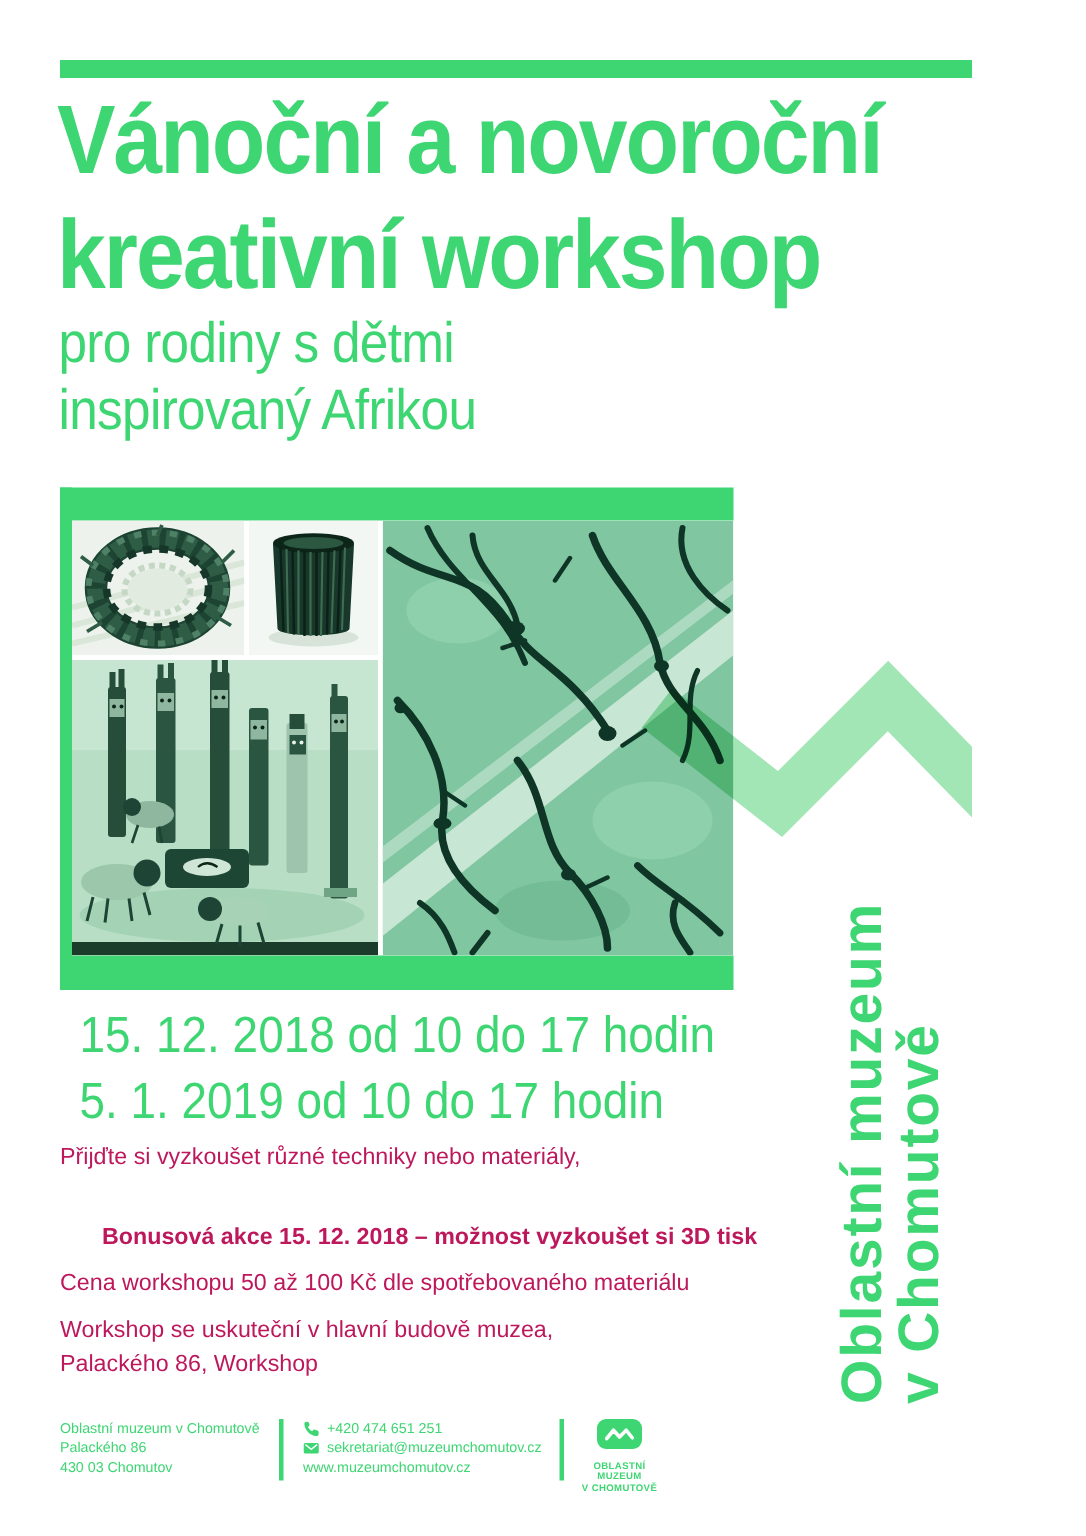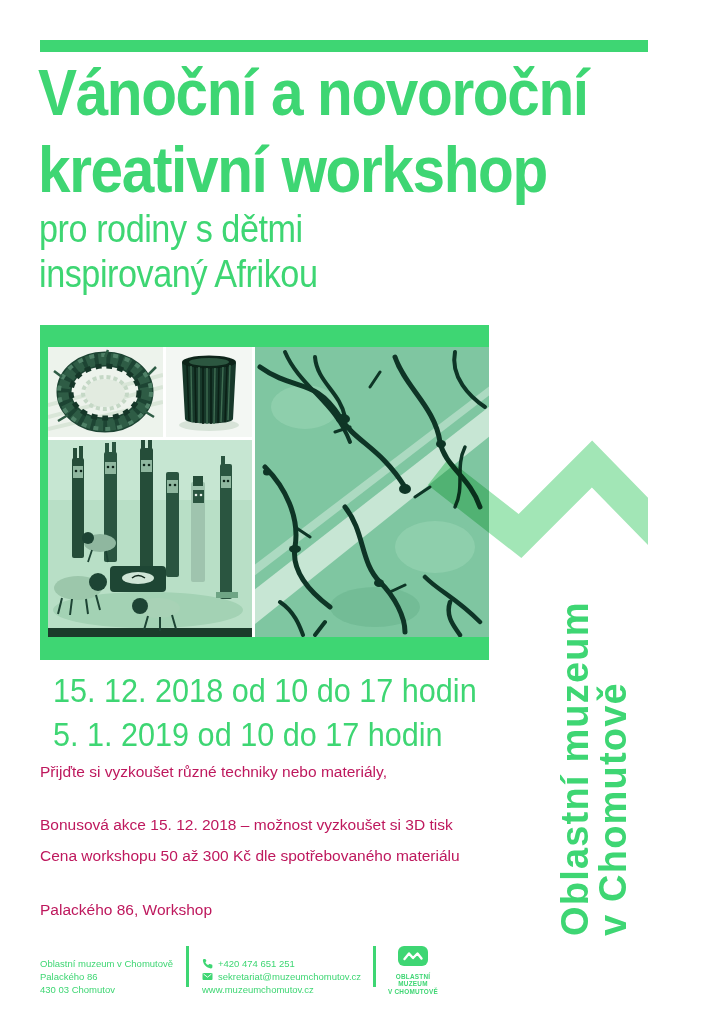--- a/index.html
+++ b/index.html
@@ -41,24 +41,24 @@
     transform:rotate(-90deg);transform-origin:center center;white-space:nowrap;}
 
   
   #dates{left:53px;top:668px;color:#3ed673;}
   #dates .line{font-size:34px;line-height:44px;font-weight:400;
     transform:scaleX(.9);transform-origin:left top;white-space:nowrap;}
 
   
   #body-copy{left:40px;top:761px;color:#be185d;font-size:15.5px;line-height:22.4px;}
   #body-copy p{margin:0 0 8.5px 0;}
-  #body-copy .bold{font-weight:400;}
-
-  
-  .footer-text{color:#3ed673;font-size:9.5px;line-height:13.2px;margin-top:11px;}
+  #body-copy .bold{font-weight:700;margin-left:28px;}
+
+  
+  .footer-text{color:#3ed673;font-size:9.5px;line-height:13.2px;}
   #footer-address{left:40px;top:946px;}
   #footer-div1{left:186px;top:946px;width:2.5px;height:41px;}
   #footer-div2{left:373px;top:946px;width:2.5px;height:41px;}
   #footer-contact{left:202px;top:946px;}
   #footer-contact .row{display:flex;align-items:center;height:13.2px;}
   #footer-contact .ic{width:11px;height:11px;margin-right:5px;flex:0 0 auto;display:flex;align-items:center;}
   #footer-logo{left:380px;top:946px;width:66px;text-align:center;color:#3ed673;}
   #footer-logo .mark{display:inline-block;margin-bottom:3px;}
   #footer-logo .lt{font-size:6.4px;line-height:7.4px;font-weight:700;letter-spacing:.25px;}
 </style>
@@ -229,23 +229,23 @@
     <div class="line">15. 12. 2018 od 10 do 17 hodin</div>
     <div class="line">5. 1. 2019 od 10 do 17 hodin</div>
   </div>
 
   <div id="body-copy" class="abs">
     <p>
       <span>Přijďte si vyzkoušet různé techniky nebo materiály,</span><br>
       <br>
     </p>
     <p class="bold">Bonusová akce 15. 12. 2018 – možnost vyzkoušet si 3D tisk</p>
-    <p>Cena workshopu 50 až 300 Kč dle spotřebovaného materiálu</p>
+    <p>Cena workshopu 50 až 100 Kč dle spotřebovaného materiálu</p>
     <p>
-      <br>
+      <span>Workshop se uskuteční v hlavní budově muzea,</span><br>
       <span>Palackého 86, Workshop</span>
     </p>
   </div>
 
   <div id="footer-address" class="abs footer-text">
     <div>Oblastní muzeum v Chomutově</div>
     <div>Palackého 86</div>
     <div>430 03 Chomutov</div>
   </div>
 

